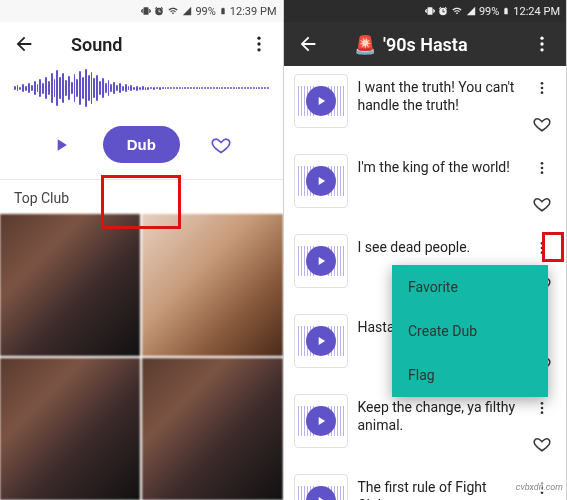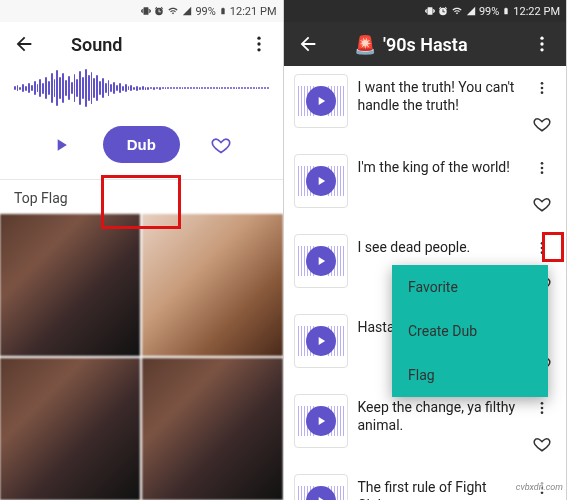--- a/index.html
+++ b/index.html
@@ -219,21 +219,21 @@
         <svg width="10" height="10" viewBox="0 0 24 24" fill="#444">
           <path d="M2 22h20V2L2 22z"></path>
         </svg>
       </span>
     <span>99%</span>
     <span class="status-icon">
         <svg width="8" height="12" viewBox="0 0 24 24" fill="#444">
           <path d="M15.67 4H14V2h-4v2H8.33A1.33 1.33 0 0 0 7 5.33v15.34C7 21.4 7.6 22 8.33 22h7.34c.73 0 1.33-.6 1.33-1.33V5.33C17 4.6 16.4 4 15.67 4z"></path>
         </svg>
       </span>
-    <span>12:21 PM</span>
+    <span>12:39 PM</span>
   </div>
 
   <div class="appbar light">
     <div class="icon-btn">
       <svg width="22" height="22" viewBox="0 0 24 24" fill="#222">
           <path d="M20 11H7.83l5.59-5.59L12 4l-8 8 8 8 1.41-1.41L7.83 13H20v-2z"></path>
         </svg>
     </div>
     <div class="title">Sound</div>
     <div class="icon-btn">
@@ -347,21 +347,21 @@
     </div>
     <button class="dub-btn">Dub</button>
     <div class="icon-btn">
       <svg width="20" height="20" viewBox="0 0 24 24" fill="none" stroke="#6052c9" stroke-width="2">
           <path d="M12 21s-7-4.35-9.5-8.5C.5 9 2 5 6 5c2.5 0 4 2 6 4 2-2 3.5-4 6-4 4 0 5.5 4 3.5 7.5C19 16.65 12 21 12 21z"></path>
         </svg>
     </div>
   </div>
 
   <div class="divider"></div>
-  <div class="section-label">Top Flag</div>
+  <div class="section-label">Top Club</div>
 
   <div class="thumbs">
     <div class="thumb"></div>
     <div class="thumb"></div>
     <div class="thumb"></div>
     <div class="thumb"></div>
   </div>
 
   <div class="hilite" style="left:101px;top:175px;width:80px;height:54px;"></div>
 </div>
@@ -388,21 +388,21 @@
         <svg width="10" height="10" viewBox="0 0 24 24" fill="#eee">
           <path d="M2 22h20V2L2 22z"></path>
         </svg>
       </span>
     <span>99%</span>
     <span class="status-icon">
         <svg width="8" height="12" viewBox="0 0 24 24" fill="#eee">
           <path d="M15.67 4H14V2h-4v2H8.33A1.33 1.33 0 0 0 7 5.33v15.34C7 21.4 7.6 22 8.33 22h7.34c.73 0 1.33-.6 1.33-1.33V5.33C17 4.6 16.4 4 15.67 4z"></path>
         </svg>
       </span>
-    <span>12:22 PM</span>
+    <span>12:24 PM</span>
   </div>
 
   <div class="appbar dark">
     <div class="icon-btn">
       <svg width="22" height="22" viewBox="0 0 24 24" fill="#fff">
           <path d="M20 11H7.83l5.59-5.59L12 4l-8 8 8 8 1.41-1.41L7.83 13H20v-2z"></path>
         </svg>
     </div>
     <div class="title">
       <span>🚨</span>

